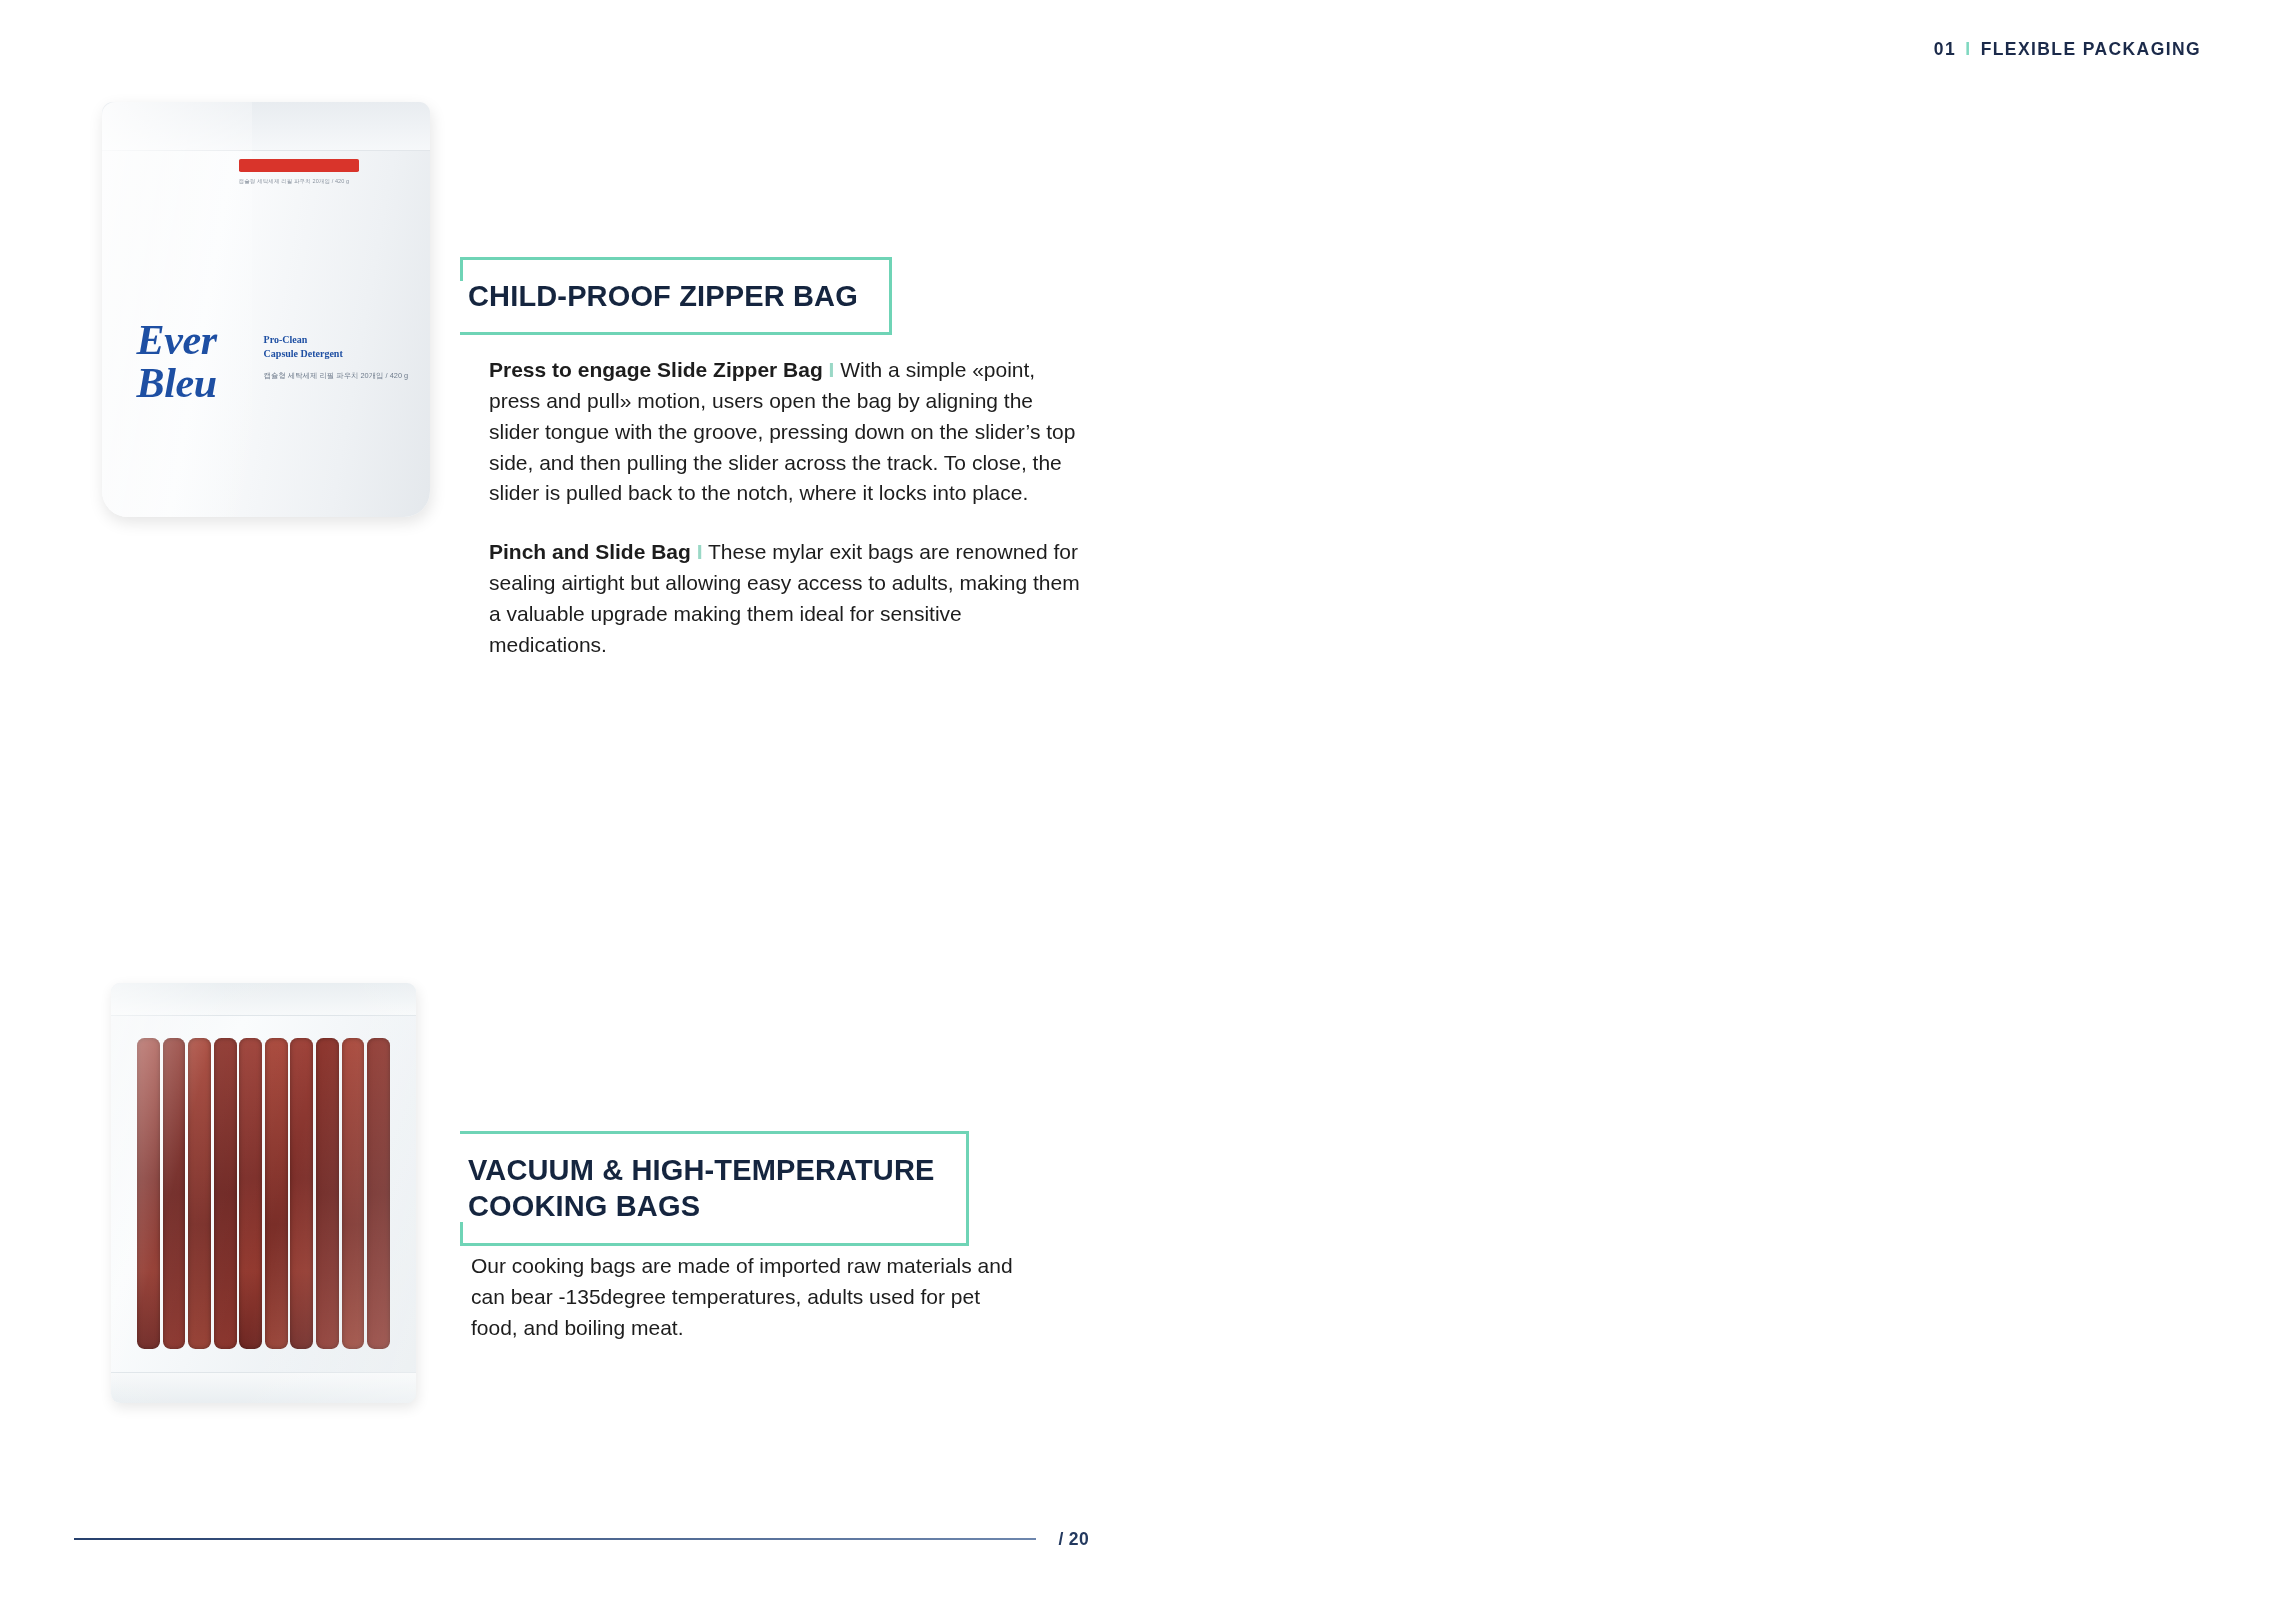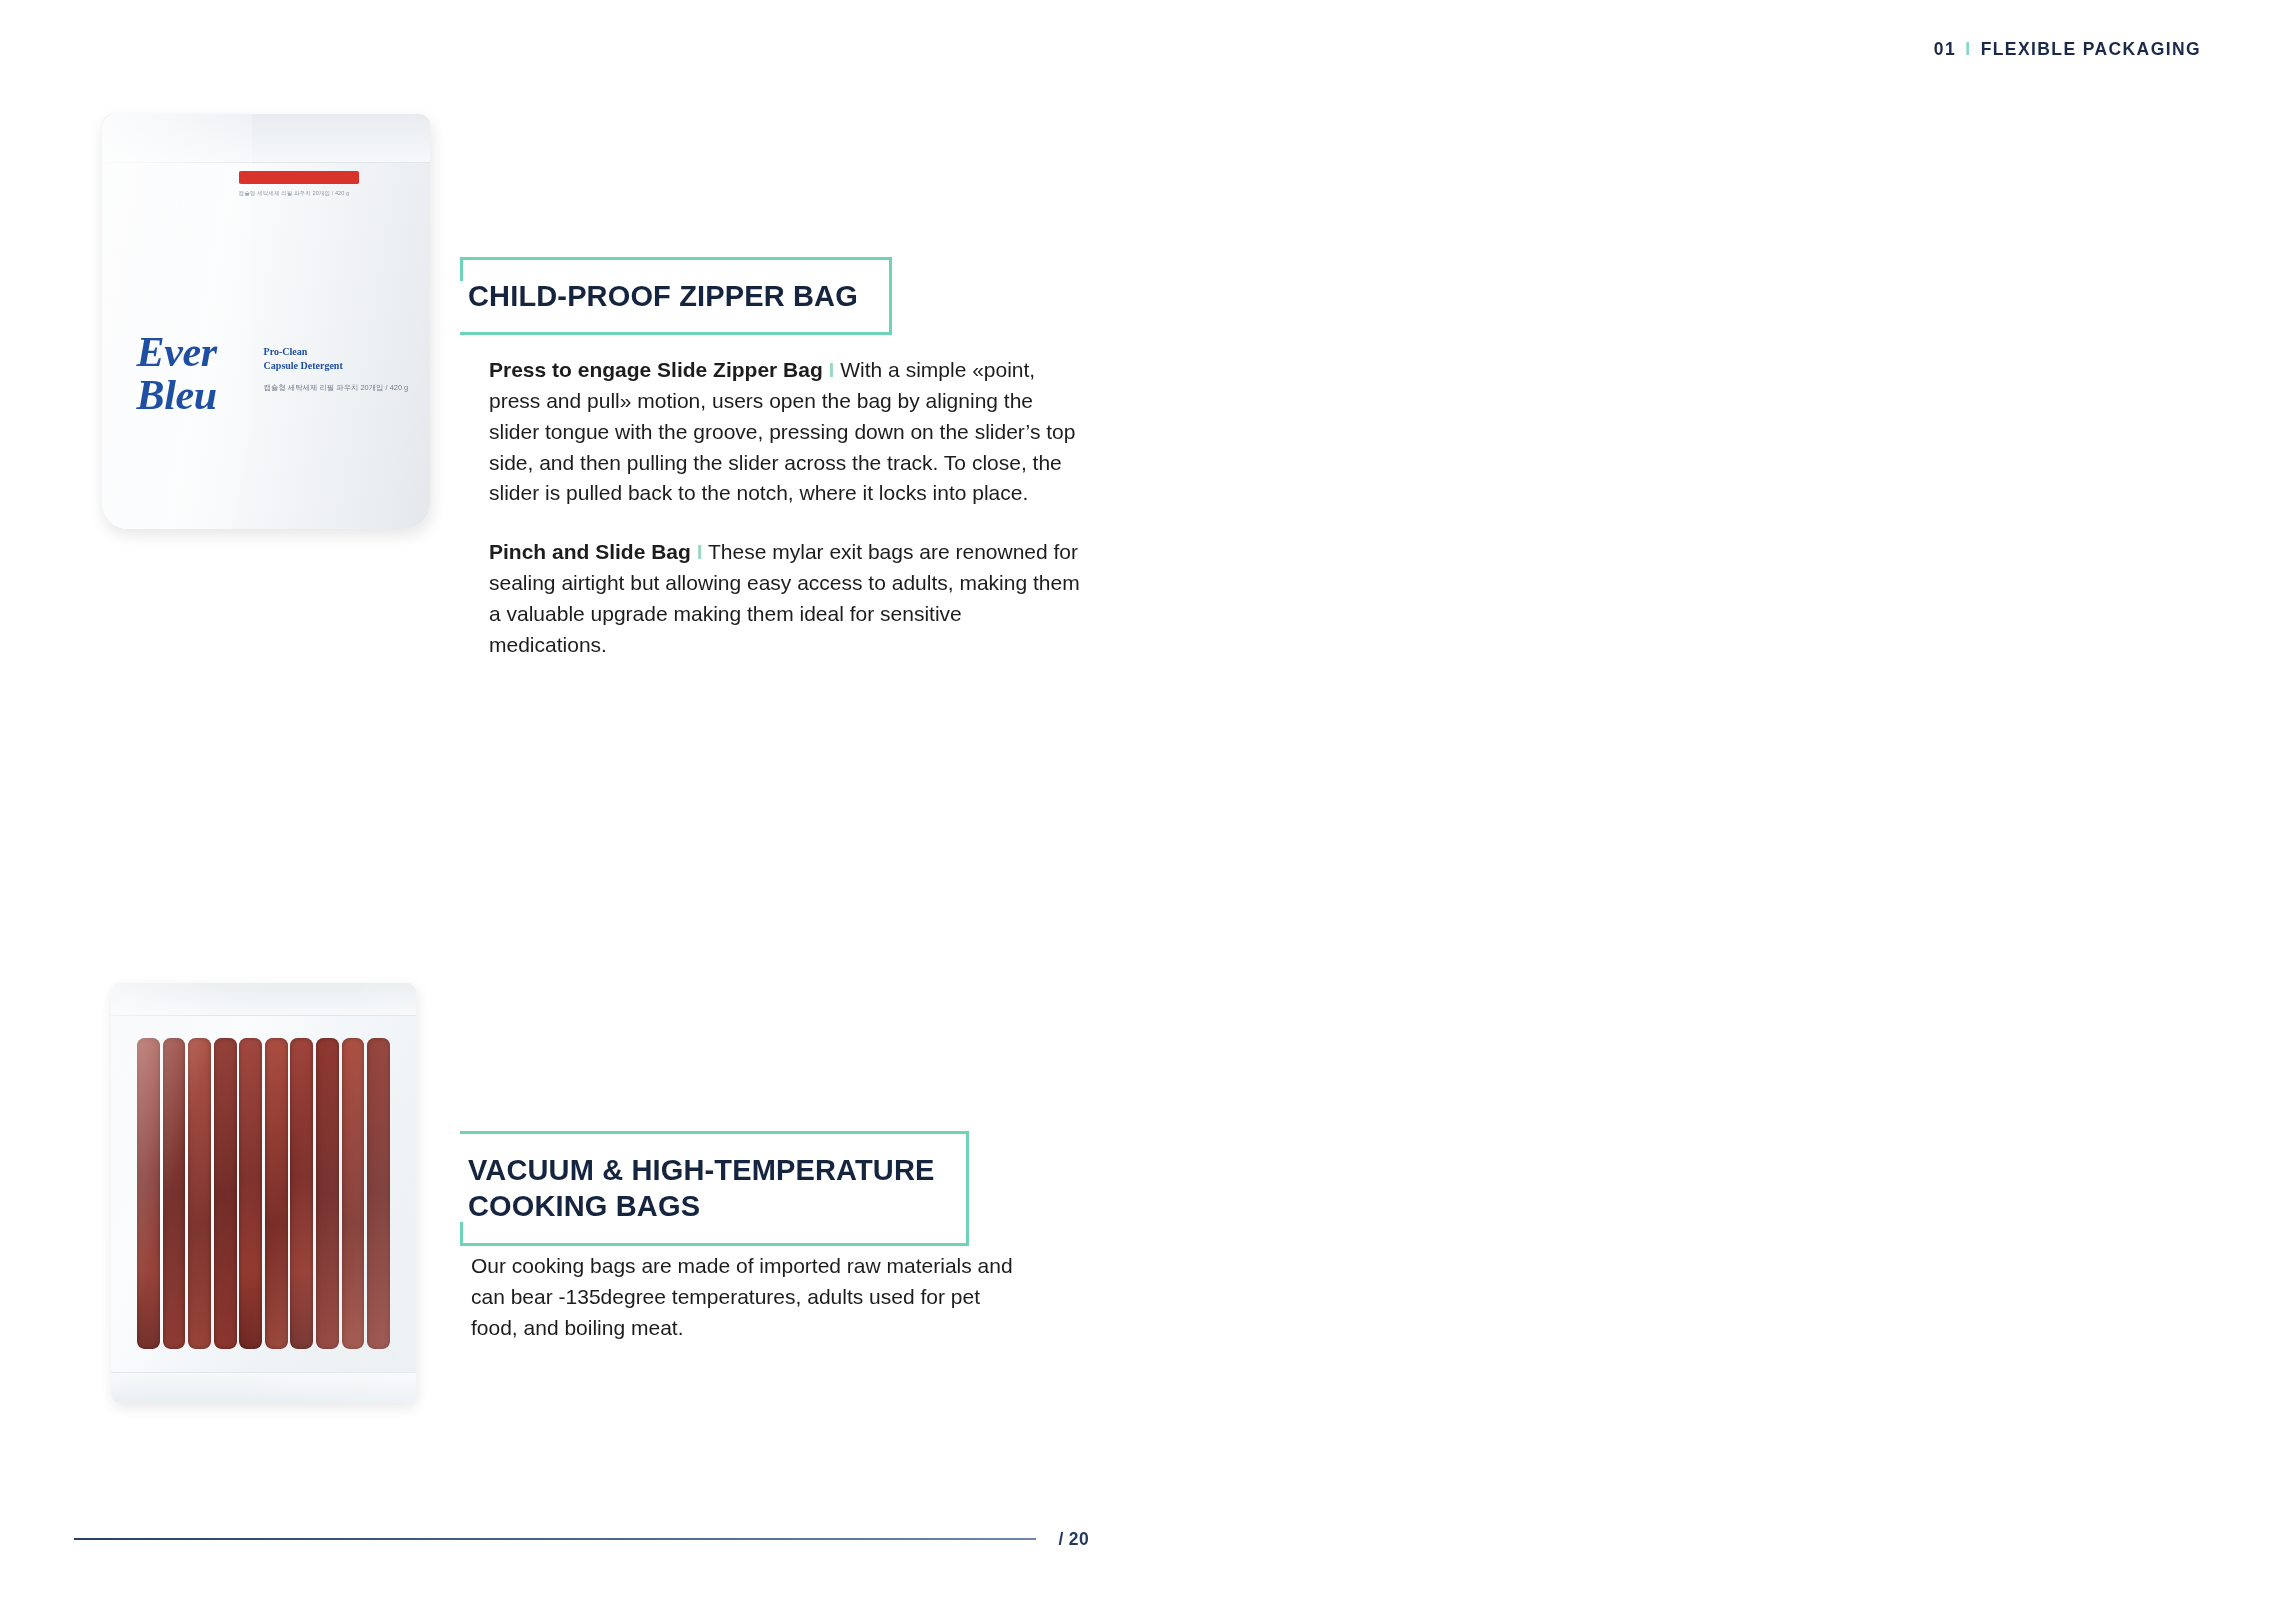--- a/index.html
+++ b/index.html
@@ -77,21 +77,21 @@
     font-weight: 400;
   }
   .body-text p { margin: 0 0 28px 0; }
   .body-text p:last-child { margin-bottom: 0; }
   .body-text b { font-weight: bold; }
   .pipe { color: #9ad8c6; font-weight: bold; }
 
   
 
   
-  .detergent-wrap { position: absolute; left: 97px; top: 114px; width: 360px; height: 425px; }
+  .detergent-wrap { position: absolute; left: 97px; top: 102px; width: 360px; height: 425px; }
   .detergent {
     position: absolute; left: 4.6px; top: 0; width: 328px; height: 415px;
     background: linear-gradient(100deg, #f4f6f8 0%, #fbfcfd 35%, #eef1f4 75%, #e4e8ec 100%);
     border-radius: 13px 13px 26px 26px;
     box-shadow: 1.8px 5.5px 14.8px rgba(0,0,0,0.10);
   }
   .detergent:before {
     content: ""; position: absolute; left: 0; right: 0; top: 0; height: 48px;
     background: linear-gradient(180deg,#e8ecf0,#f6f8fa);
     border-radius: 11px 11px 0 0;

